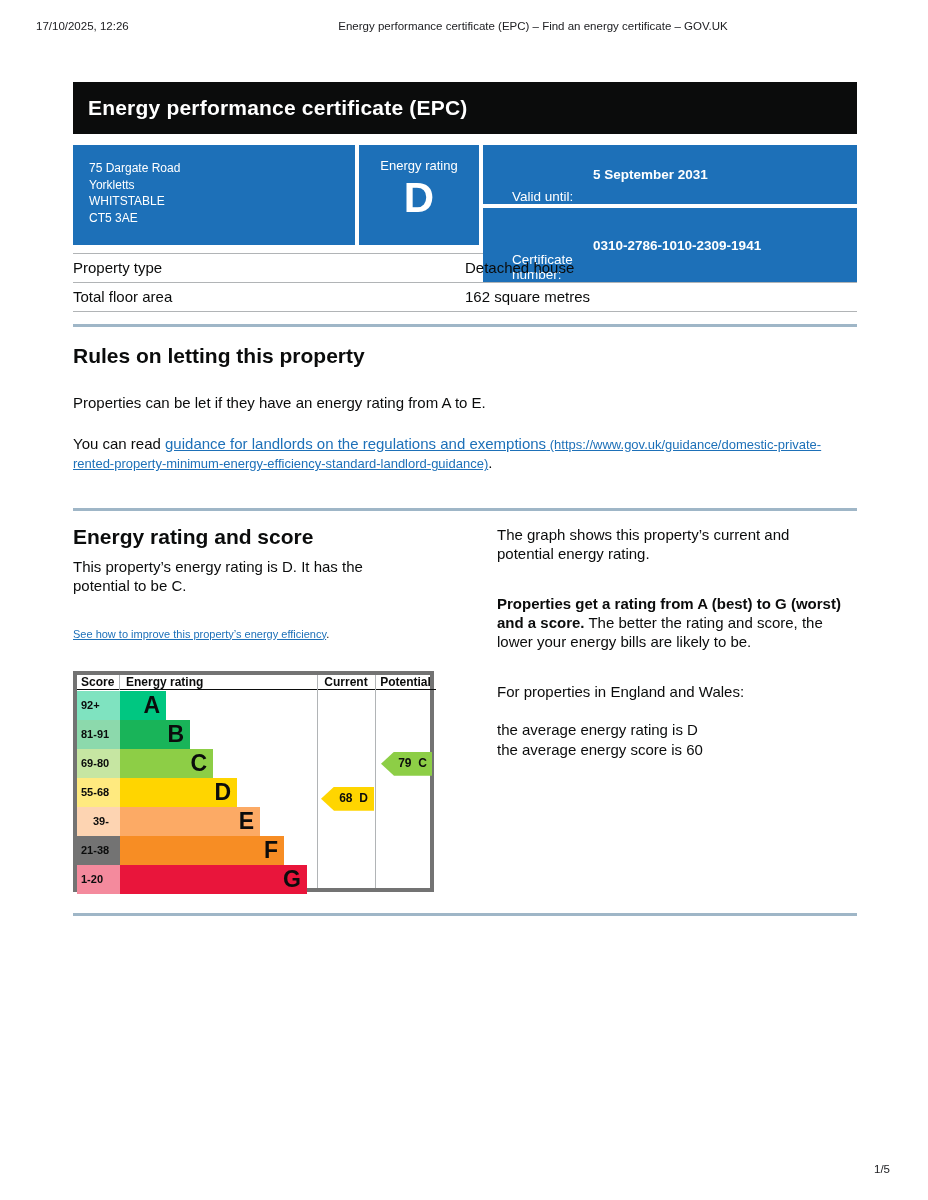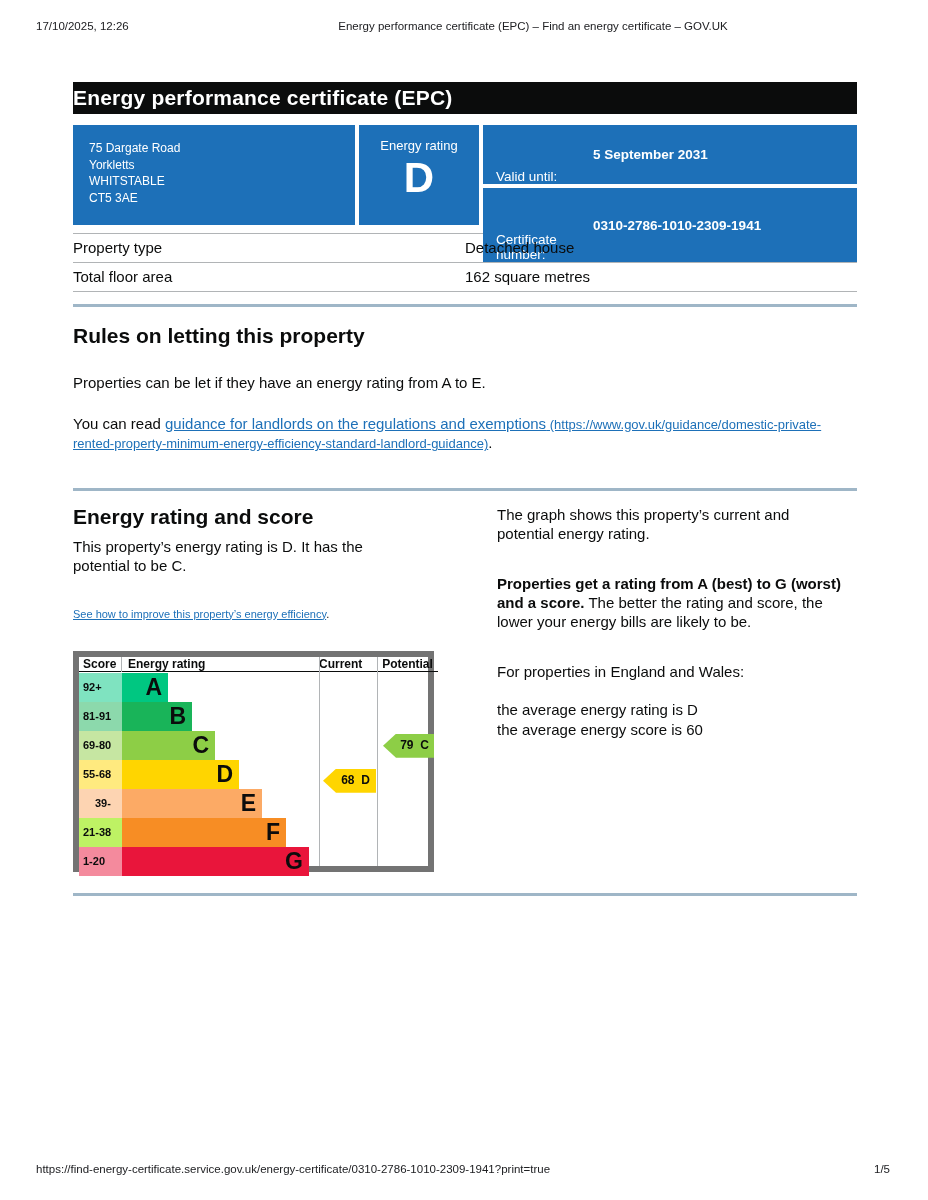--- a/index.html
+++ b/index.html
@@ -14,34 +14,34 @@
   .print-date { position:absolute; left:36px; top:0; }
   .print-title { position:absolute; left:533px; top:0; transform:translateX(-50%); white-space:nowrap; }
   .page-footer { position:absolute; bottom:22px; left:36px; right:36px; height:15px;
     font-size:11.5px; color:#202124; }
   .footer-url { position:absolute; left:0; top:0; }
   .page-number { position:absolute; right:2px; top:0; }
 
   .content { position:absolute; top:82px; left:73px; width:784px; }
 
   
-  .epc-banner { background:#0b0c0c; color:#fff; height:32px; display:flex; align-items:center;
-    margin-bottom:11px; }
+  .epc-banner { background:#0b0c0c; color:#fff; height:52px; display:flex; align-items:center;
+    padding-left:15px; margin-bottom:11px; }
   .epc-banner h1 { font-size:21px; font-weight:bold; letter-spacing:.2px; }
 
   
   .summary-panel { display:flex; gap:4px; height:100px; margin-bottom:8px; }
   .summary-panel .cell { background:#1d70b8; color:#fff; }
   .address-box { width:282px; padding:15px 0 0 16px; font-size:12px; line-height:1.38; }
   .rating-box { width:120px; display:flex; flex-direction:column; align-items:center; padding-top:13px; }
   .rating-box .lbl { font-size:13px; }
   .rating-box .big { font-size:42px; font-weight:bold; line-height:1.1; margin-top:2px; }
   .validity-box { width:374px; display:flex; flex-direction:column; gap:4px; background:#fff !important; }
   .validity-row { background:#1d70b8; color:#fff; flex:1; display:flex; align-items:center; font-size:13.5px; }
-  .validity-row .vlabel { width:110px; padding-left:13px;margin-top:44px; }
+  .validity-row .vlabel { width:110px; padding-left:29px;margin-top:44px; }
   .validity-row .vvalue { font-weight:bold; }
 
   
   .property-table { width:100%; border-collapse:collapse; font-size:15px; }
   .property-table td { border-bottom:1px solid #b1b4b6; padding:5px 0 6px 0; }
   .property-table tr:first-child td { border-top:1px solid #b1b4b6; }
   .property-table td.val { width:50%; }
 
   hr.section-break { border:none; height:3px; background:#9fb6c7; }
   .hr1 { margin-top:12px; }
@@ -62,26 +62,26 @@
   .col-left p, .col-right p { font-size:15px; line-height:1.28; }
   .rating-p1 { margin-top:8px; max-width:320px; }
   .improve-link-wrap { margin-top:31px; max-width:315px; font-size:11px; line-height:1.28; }
   .graph-intro { max-width:345px; }
   .explainer { margin-top:30px; }
   .england-wales { margin-top:31px; }
   .averages { margin-top:19px; }
 
   
   .epc-chart { position:relative; width:361px; height:221px; margin-top:30px;
-    border:6px solid #737373; }
+    border:4px solid #737373; }
   .chart-head { position:absolute; top:0; left:0; width:359px; height:15px;
     border-bottom:1px solid #0b0c0c; font-size:12px; font-weight:bold; line-height:14px; }
   .ch-score     { position:absolute; left:0;   top:0; width:43px;  height:15px; padding-left:4px; border-right:1px solid #b1b4b6; }
   .ch-rating    { position:absolute; left:43px; top:0; width:197px; height:15px; padding-left:6px; }
-  .ch-current   { position:absolute; left:240px; top:0; width:58px; height:15px; text-align:left; }
+  .ch-current   { position:absolute; left:240px; top:0; width:58px; height:15px; text-align:center; }
   .ch-potential { position:absolute; left:298px; top:0; width:61px; height:15px; text-align:center; }
   .vline { position:absolute; top:0; bottom:0; width:1px; background:#b1b4b6; }
   .vline.v1 { left:240px; } .vline.v2 { left:298px; }
   .epc-rows { position:absolute; top:16px; left:0; }
   .epc-row { display:flex; height:29px; }
   .epc-score { width:43px; font-size:11px; font-weight:bold; line-height:29px; padding-left:4px; }
   .epc-bar { font-size:23px; font-weight:bold; line-height:28px; text-align:right; padding-right:6px; color:#0b0c0c; }
   .epc-arrow { position:absolute; height:24px; font-size:12px; font-weight:bold; line-height:23px;
     text-align:center; padding-left:12px; clip-path:polygon(0 50%, 13px 0, 100% 0, 100% 100%, 13px 100%); }
 </style>
@@ -175,21 +175,21 @@
             </div>
             <div class="epc-row">
               <div class="epc-score" style="background: rgb(255, 234, 127);">55-68</div>
               <div class="epc-bar" style="background: rgb(255, 213, 0); width: 117px;">D</div>
             </div>
             <div class="epc-row">
               <div class="epc-score" style="background: rgb(253, 212, 178); padding-left: 16px;">39-54</div>
               <div class="epc-bar" style="background: rgb(252, 170, 101); width: 140px;">E</div>
             </div>
             <div class="epc-row">
-              <div class="epc-score" style="background: #bef264;">21-38</div>
+              <div class="epc-score" style="background: #737373;">21-38</div>
               <div class="epc-bar" style="background: rgb(247, 141, 36); width: 164px;">F</div>
             </div>
             <div class="epc-row">
               <div class="epc-score" style="background: rgb(244, 138, 157);">1-20</div>
               <div class="epc-bar" style="background: rgb(233, 21, 59); width: 187px;">G</div>
             </div>
           </div>
       <div class="epc-arrow" style="left: 244px; width: 53px; top: 112px; background: rgb(255, 213, 0);">68&nbsp;&nbsp;D</div>
           <div class="epc-arrow" style="left: 304px; width: 51px; top: 77px; background: rgb(141, 206, 70);">79&nbsp;&nbsp;C</div>
         </div>
@@ -203,15 +203,14 @@
         <span>the average energy rating is D</span><br>
         <span>the average energy score is 60</span>
       </p>
     </div>
   </div>
 
   <hr class="section-break hr3">
 </div>
 
 <div class="page-footer">
-  <span class="footer-url">https://find-energy-certificate.service.gov.uk/energy-certificate/0310-2786-1010-2309-1941?print=true</span>
   <span class="page-number">1/5</span>
 </div>
 
 </body></html>

